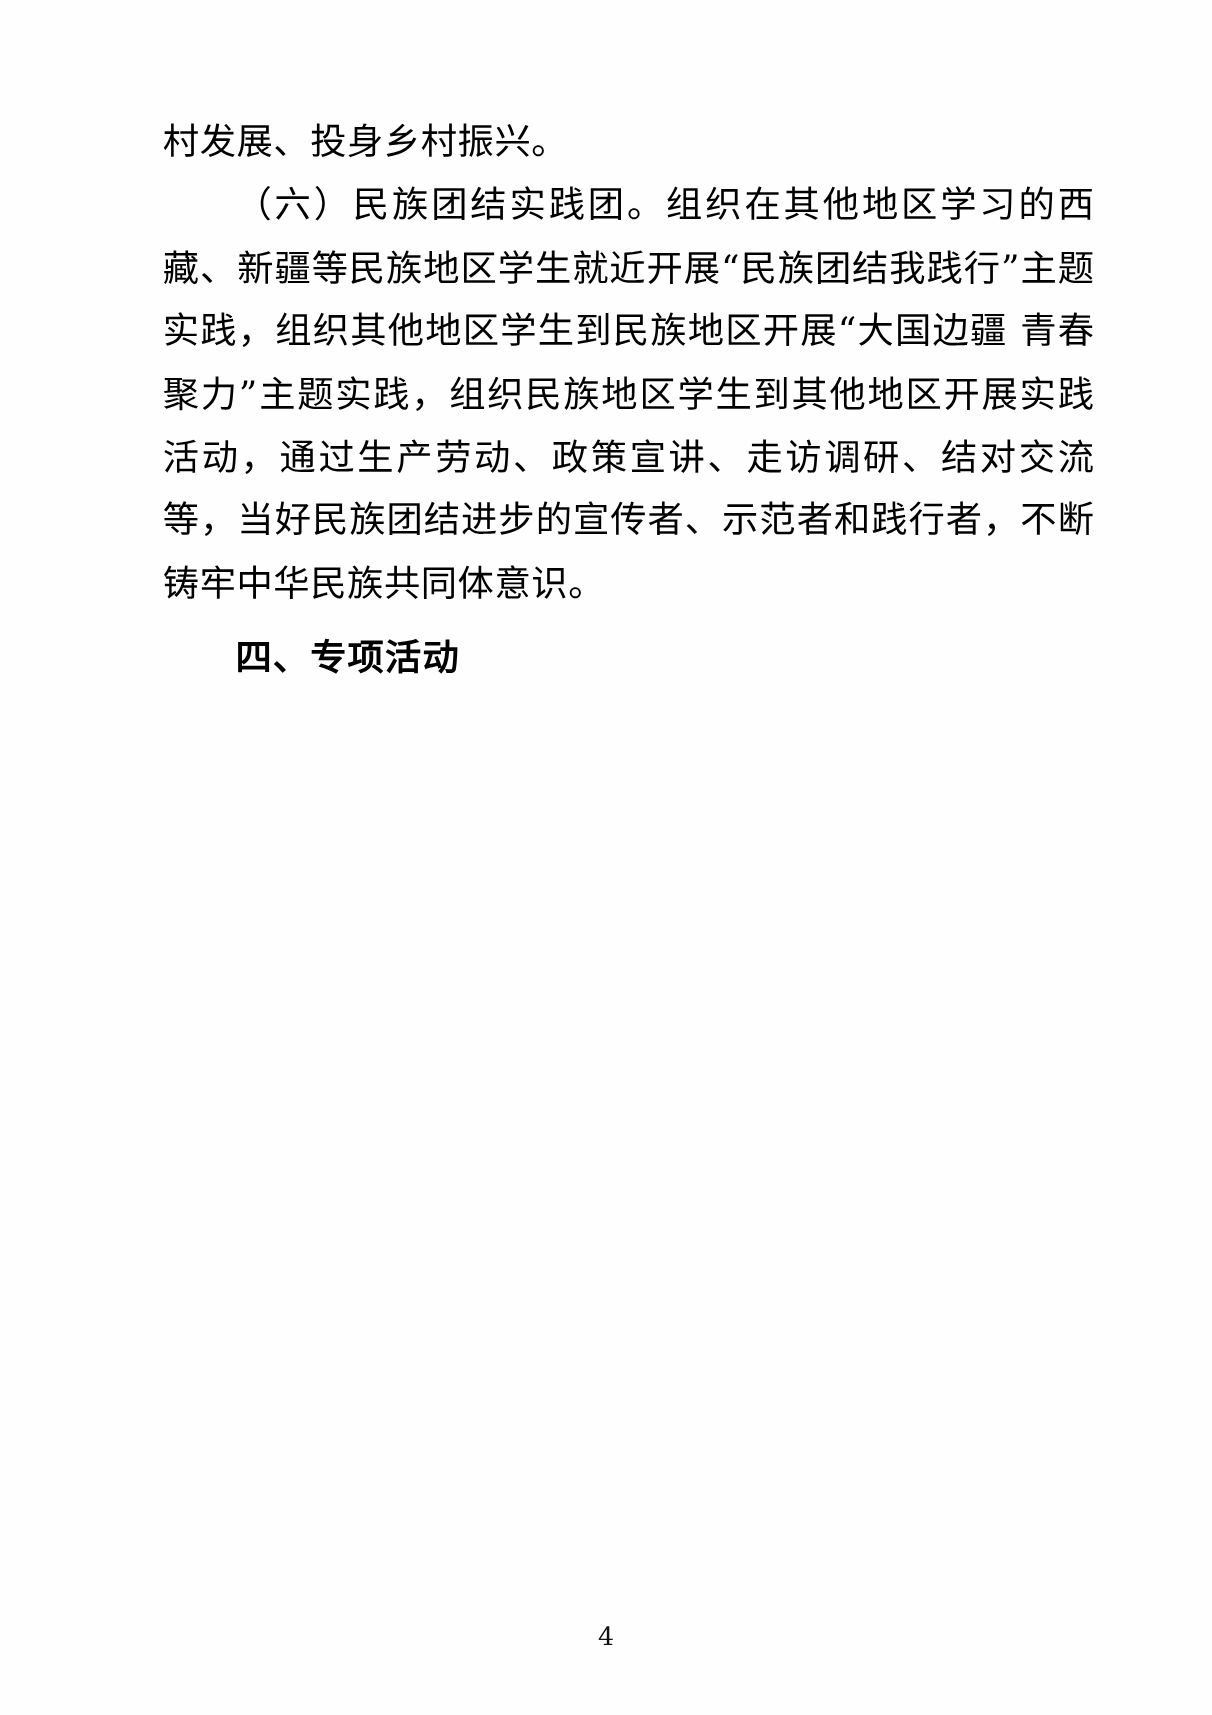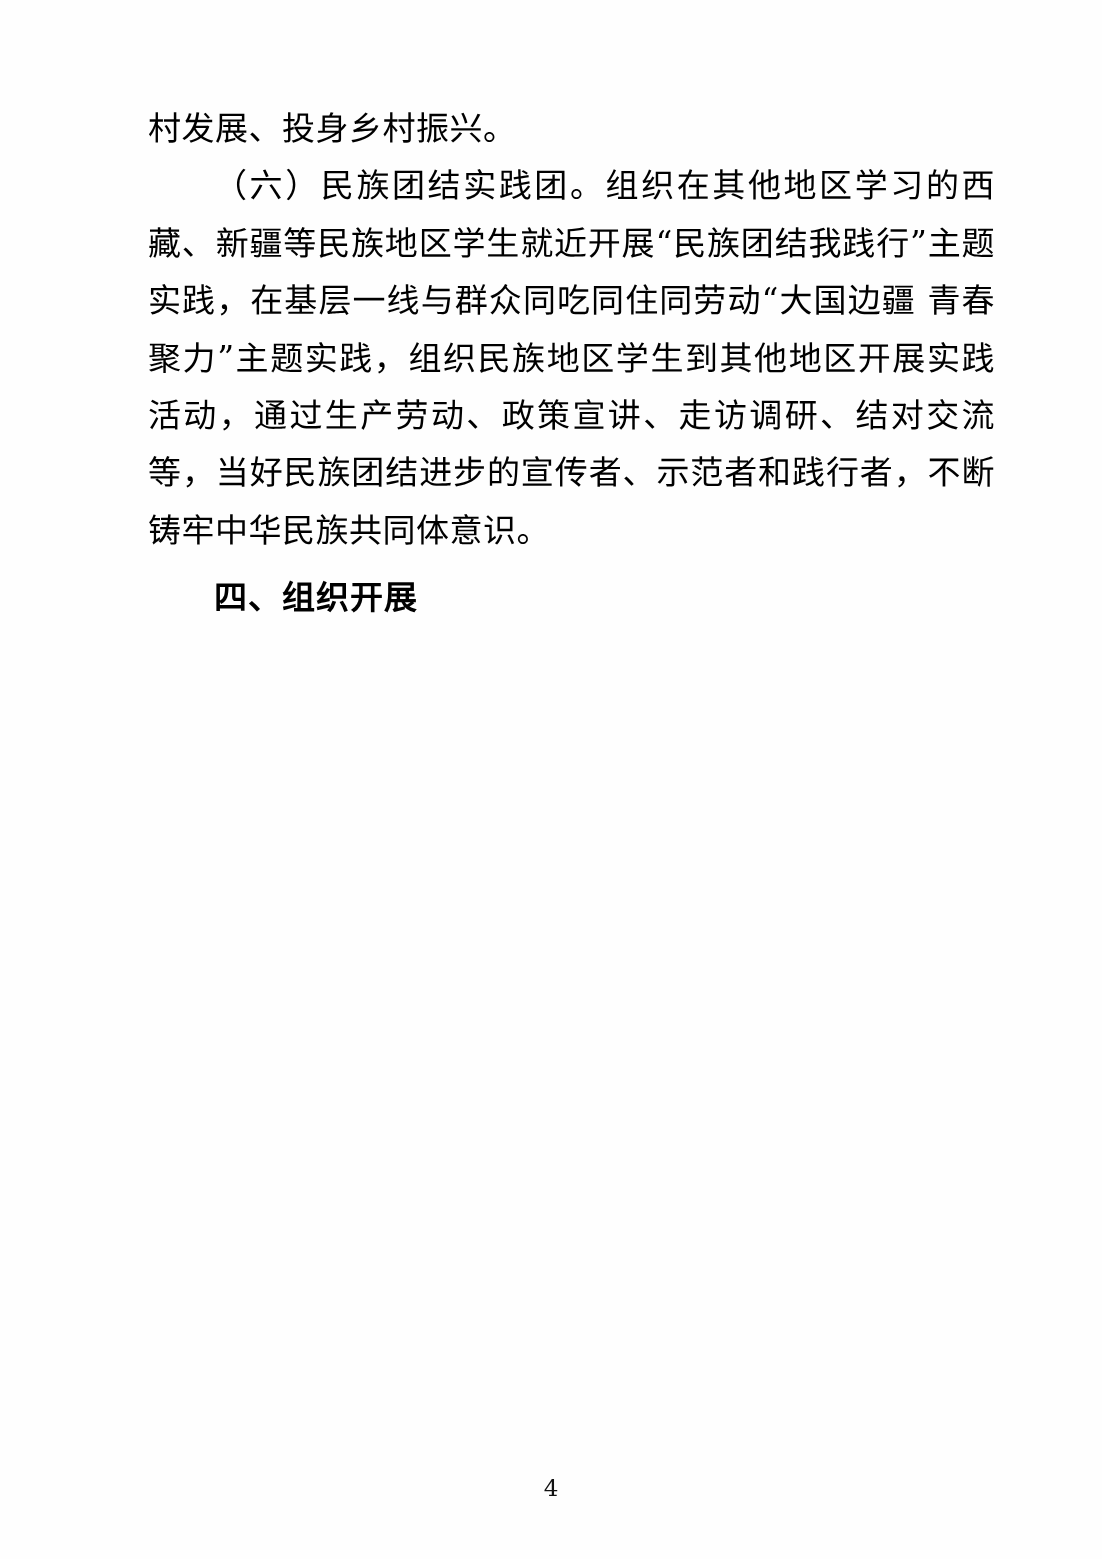--- a/index.html
+++ b/index.html
@@ -58,22 +58,22 @@
 </style>
 </head>
 <body>
 
 <div class="page">
   <div class="doc-body">
 
     <p class="para cont">村发展、投身乡村振兴。</p>
 
 
-    <p class="para">（六）民族团结实践团。组织在其他地区学习的西藏、新疆等民族地区学生就近开展“民族团结我践行”主题实践，在基层一线与群众同吃同住同劳动“大国边疆 青春聚力”主题实践，组织民族地区学生到其他地区开展实践活动，通过生产劳动、政策宣讲、走访调研、结对交流等，当好民族团结进步的宣传者、示范者和践行者，不断铸牢中华民族共同体意识。</p>
+    <p class="para">（六）民族团结实践团。组织在其他地区学习的西藏、新疆等民族地区学生就近开展“民族团结我践行”主题实践，组织其他地区学生到民族地区开展“大国边疆 青春聚力”主题实践，组织民族地区学生到其他地区开展实践活动，通过生产劳动、政策宣讲、走访调研、结对交流等，当好民族团结进步的宣传者、示范者和践行者，不断铸牢中华民族共同体意识。</p>
 
 
-    <h2 class="heading">四、组织开展</h2>
+    <h2 class="heading">四、专项活动</h2>
 
 
   </div>
 
   <div class="page-number">4</div>
 </div>
 
 </body></html>

